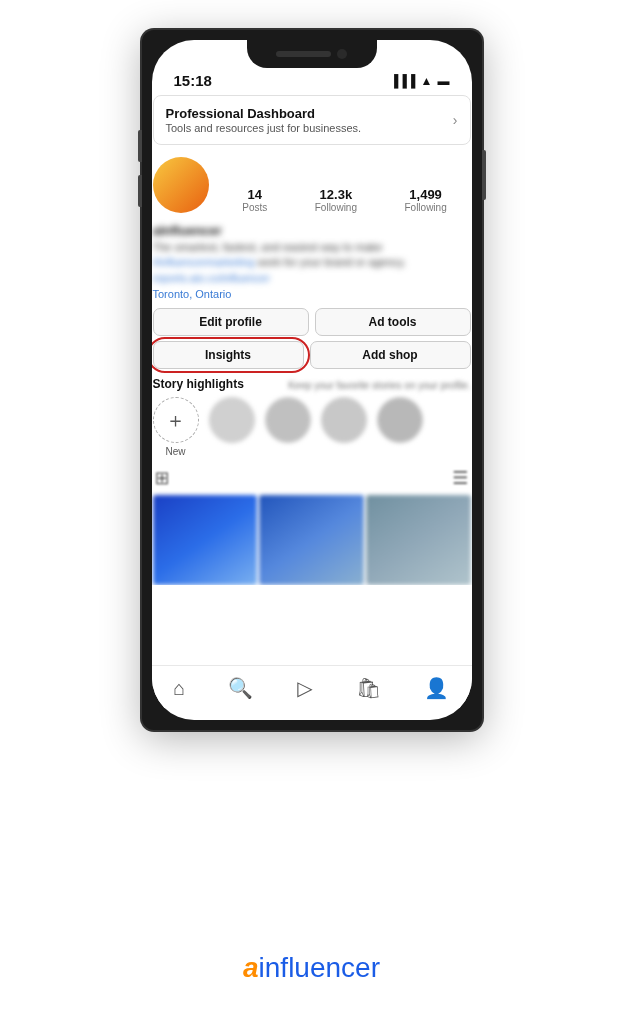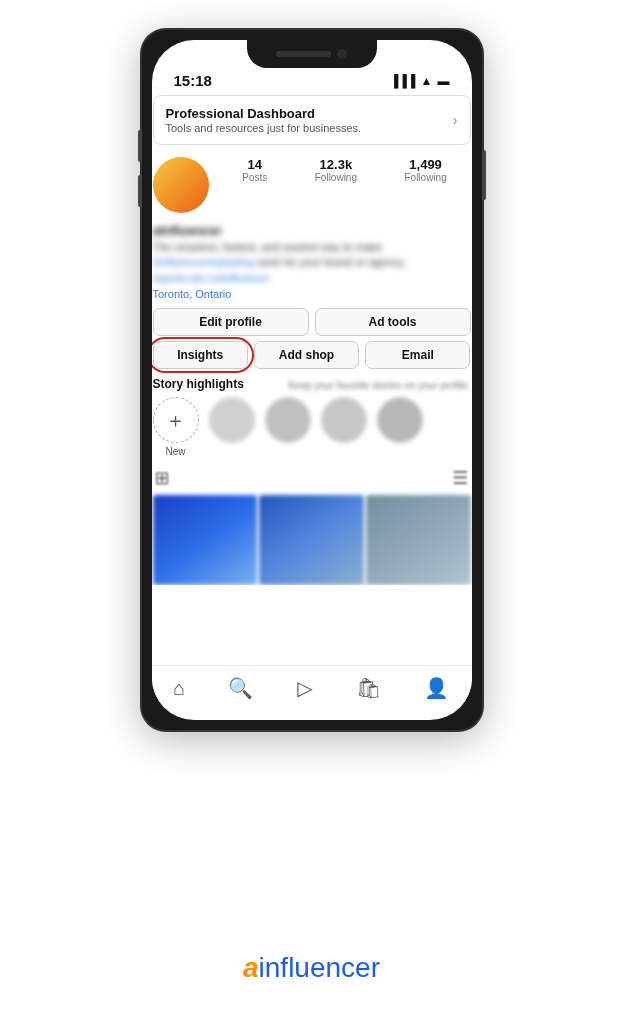--- a/index.html
+++ b/index.html
@@ -20,21 +20,21 @@
       align-items: center;
       justify-content: space-between;
       padding: 30px 0 40px 0;
     }
 
     
     .phone-frame {
       width: 340px;
       min-height: 700px;
       background: #1a1a1a;
-      border-radius: 24px;
+      border-radius: 12px;
       padding: 10px;
       position: relative;
       box-shadow: 0 0 0 2px #333, 0 8px 40px rgba(0,0,0,0.3);
     }
     .phone-screen {
       width: 100%;
       height: 680px;
       background: #ffffff;
       border-radius: 42px;
       overflow: hidden;
@@ -135,21 +135,21 @@
     .pro-dashboard-text .pro-sub {
       font-size: 11px;
       color: #555;
       margin-top: 1px;
     }
     .pro-chevron { color: #888; font-size: 14px; }
 
     
     .profile-header {
       display: flex;
-      align-items: flex-start;
+      align-items: flex-end;
       gap: 10px;
       margin-bottom: 10px;
     }
     .avatar {
       width: 56px;
       height: 56px;
       border-radius: 50%;
       background: #e0e0e0;
       border: 2px solid #e0e0e0;
       flex-shrink: 0;
@@ -388,21 +388,20 @@
           <button class="action-btn">Edit profile</button>
           <button class="action-btn">Ad tools</button>
         </div>
 
         <div class="action-row">
           <div class="insights-btn-wrapper">
             <button class="insights-btn">Insights</button>
             <div class="insights-circle"></div>
           </div>
           <button class="action-btn">Add shop</button>
-          <button class="action-btn">Email</button>
         </div>
 
         <div class="story-highlights">
           <div class="highlights-header">
             <span class="highlights-title">Story highlights</span>
             <span class="highlights-sub">Keep your favorite stories on your profile.</span>
           </div>
           <div class="highlights-row">
             <div class="highlight-item">
               <div class="highlight-circle" style="border: 1.5px dashed #aaa; background:#fff;">

